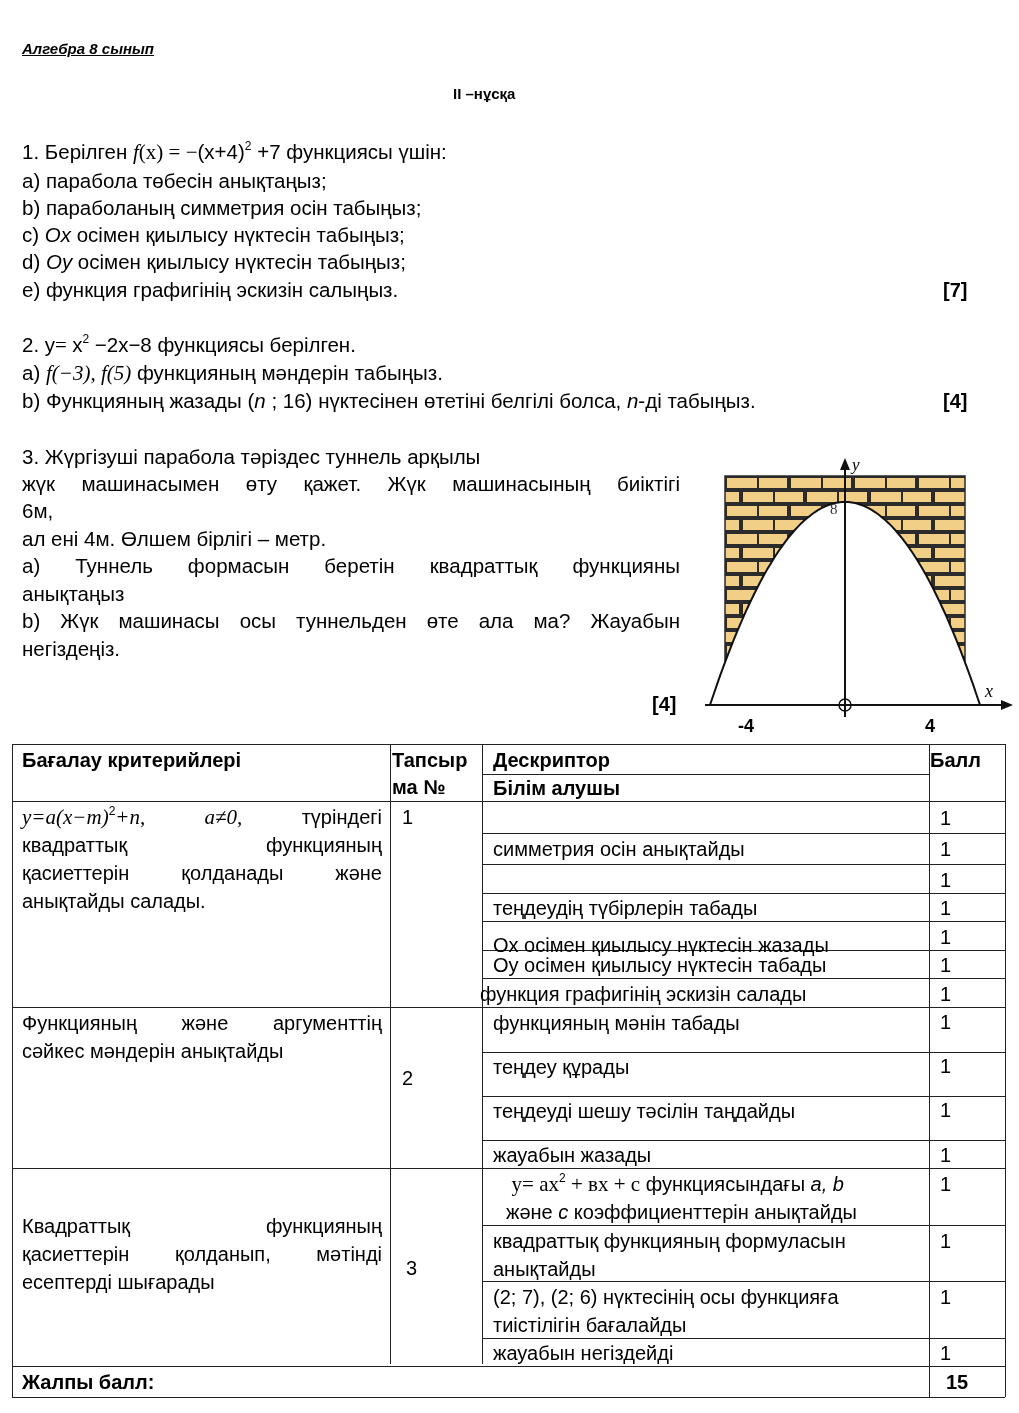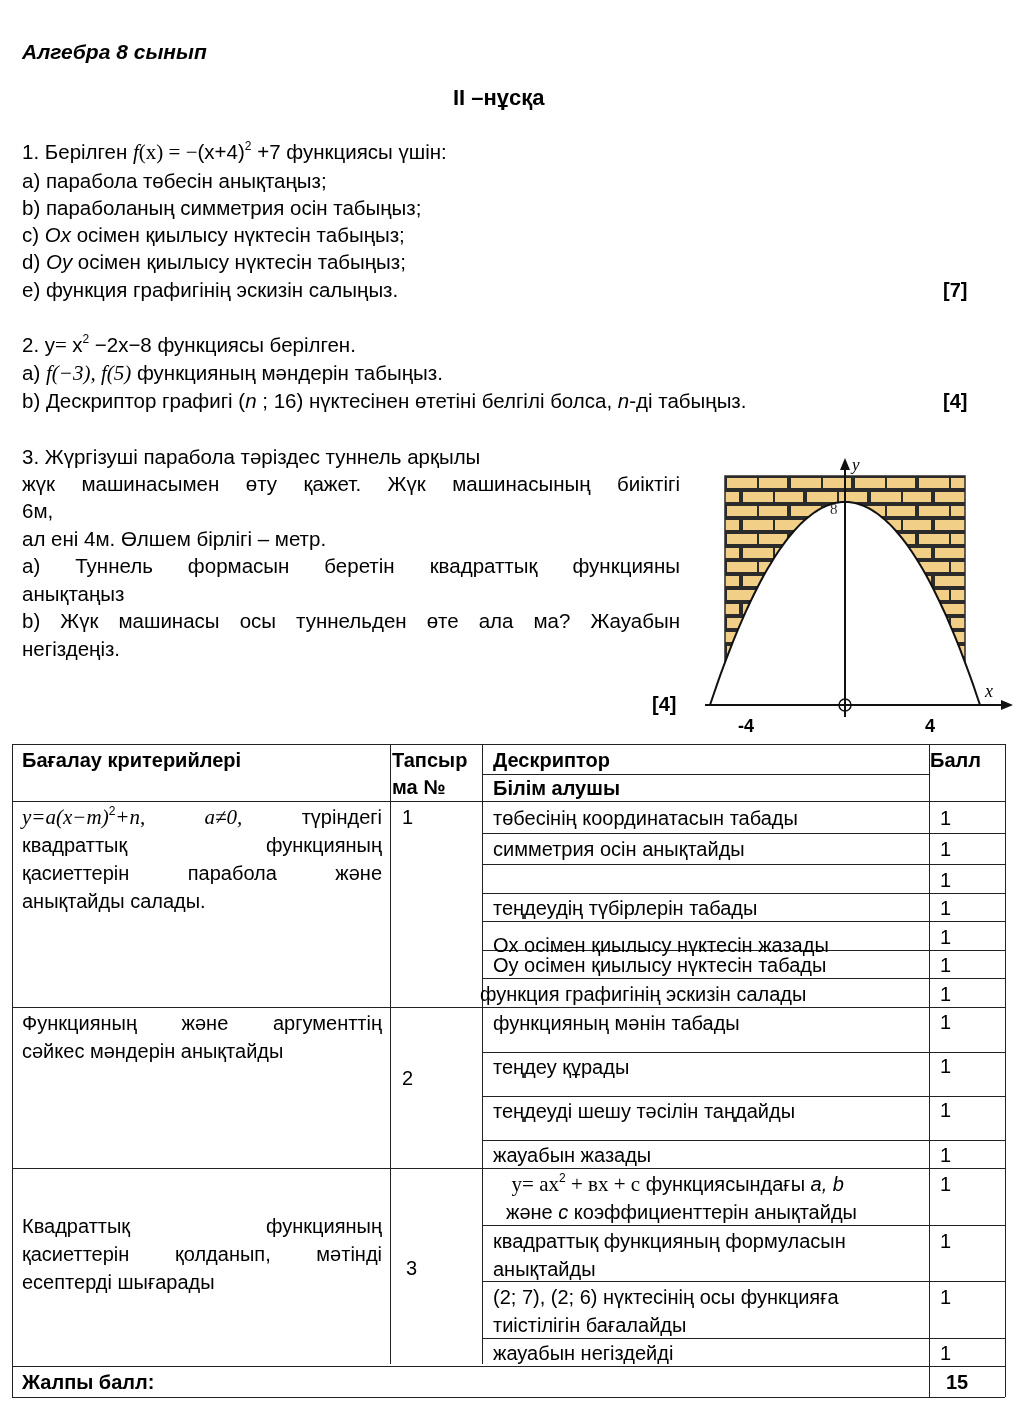--- a/index.html
+++ b/index.html
@@ -1,22 +1,22 @@
 <!DOCTYPE html>
 <html><head>
 <meta charset="utf-8">
 <style>
   html, body { margin: 0; padding: 0; background: #ffffff; }
   body {
     width: 1019px; height: 1413px; position: relative; overflow: hidden;
     font-family: "Liberation Sans", sans-serif; color: #000; font-size: 20px;
   }
   .abs { position: absolute; white-space: nowrap; }
-  .title { left: 22px; top: 40px; font-weight: bold; font-style: italic; font-size: 21px; }
-  .variant { left: 453px; top: 85px; font-weight: bold; font-size: 22px; }
+  .title { left: 22px; top: 40px; font-weight: bold; font-style: italic; font-size: 15px; text-decoration: underline; }
+  .variant { left: 453px; top: 85px; font-weight: bold; font-size: 15px; }
   .line { left: 22px; font-size: 20.5px; }
   .math { font-family: "Liberation Serif", serif; font-size: 21px; }
   .mi { font-family: "Liberation Serif", serif; font-style: italic; font-size: 21px; }
   sup { font-size: 12px; vertical-align: 9px; line-height: 0; }
   .pts { font-weight: bold; font-size: 20px; }
   .it { font-style: italic; }
   .just { position: absolute; left: 22px; width: 658px; text-align: justify; text-align-last: justify; white-space: nowrap; font-size: 20.5px; }
   .figure { position: absolute; left: 700px; top: 452px; width: 319px; height: 290px; }
   
   .tbl { position: absolute; left: 12px; top: 744px; width: 993px; height: 653px; }
@@ -46,21 +46,21 @@
 <div class="abs line" style="top:278px;">e) функция графигінің эскизін салыңыз.</div>
 <div class="abs pts" style="left:943px; top:279px;">[7]</div>
 
 <div class="abs line" style="top:333px;">
   <span>2. y</span><span class="math">= </span><span>x</span><sup>2</sup><span> −2x−8 функциясы берілген.</span>
 </div>
 <div class="abs line" style="top:361px;">
   <span>a) </span><span class="mi">f(−3), f(5)</span><span> функцияның мәндерін табыңыз.</span>
 </div>
 <div class="abs line" style="top:389px;">
-  <span>b) Дескриптор графигі (</span><span class="it">n</span><span> ; 16) нүктесінен өтетіні белгілі болса, </span><span class="it">n</span><span>-ді табыңыз.</span>
+  <span>b) Функцияның жазады (</span><span class="it">n</span><span> ; 16) нүктесінен өтетіні белгілі болса, </span><span class="it">n</span><span>-ді табыңыз.</span>
 </div>
 <div class="abs pts" style="left:943px; top:390px;">[4]</div>
 
 <div class="abs line" style="top:445px;"> 3. Жүргізуші парабола тәріздес туннель арқылы</div>
 <div class="just" style="top:472px;">жүк машинасымен өту қажет. Жүк машинасының биіктігі</div>
 <div class="abs line" style="top:499px;">6м,</div>
 <div class="abs line" style="top:527px;">ал ені 4м. Өлшем бірлігі – метр.</div>
 <div class="just" style="top:554px;">a) Туннель формасын беретін квадраттық функцияны</div>
 <div class="abs line" style="top:582px;">анықтаңыз</div>
 <div class="just" style="top:609px;">b) Жүк машинасы осы туннельден өте ала ма? Жауабын</div>
@@ -135,25 +135,24 @@
   <div class="cell b" style="left:481px; top:30px;">Білім алушы</div>
   <div class="cell b" style="left:918px; top:2px;">Балл</div>
 
   <div class="cell" style="left:10px; top:59px; width:360px;">
     <div style="display:flex; justify-content:space-between;">
       <span><span class="mi">y=a(x−m)</span><sup>2</sup><span class="mi">+n,</span></span>
       <span class="mi">a≠0,</span>
       <span>түріндегі</span>
     </div>
     <div class="jus">квадраттық функцияның</div>
-    <div class="jus">қасиеттерін парабола және</div>
+    <div class="jus">қасиеттерін қолданады және</div>
     <div>анықтайды салады.</div>
   </div>
   <div class="cell" style="left:390px; top:59px;">1</div>
-  <div class="cell" style="left:481px; top:60px;">төбесінің координатасын табады</div>
   <div class="cell" style="left:928px; top:60px;">1</div>
   <div class="cell" style="left:481px; top:91px;">симметрия осін анықтайды</div>
   <div class="cell" style="left:928px; top:91px;">1</div>
   <div class="cell" style="left:928px; top:122px;">1</div>
   <div class="cell" style="left:481px; top:150px;">теңдеудің түбірлерін табады</div>
   <div class="cell" style="left:928px; top:150px;">1</div>
   <div class="cell" style="left:481px; top:179px;margin-top:8px;">Ox осімен қиылысу нүктесін жазады</div>
   <div class="cell" style="left:928px; top:179px;">1</div>
   <div class="cell" style="left:481px; top:207px;">Оу осімен қиылысу нүктесін табады</div>
   <div class="cell" style="left:928px; top:207px;">1</div>

